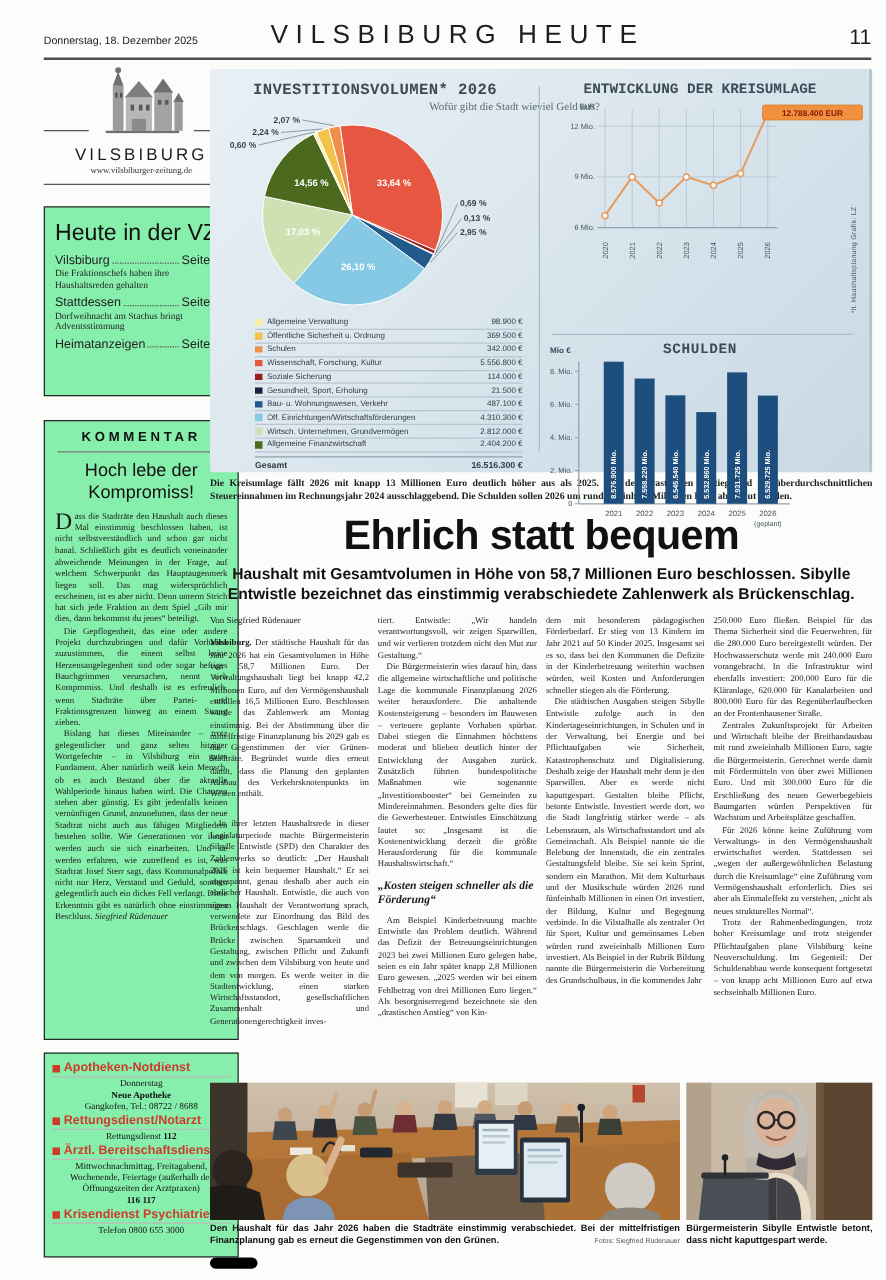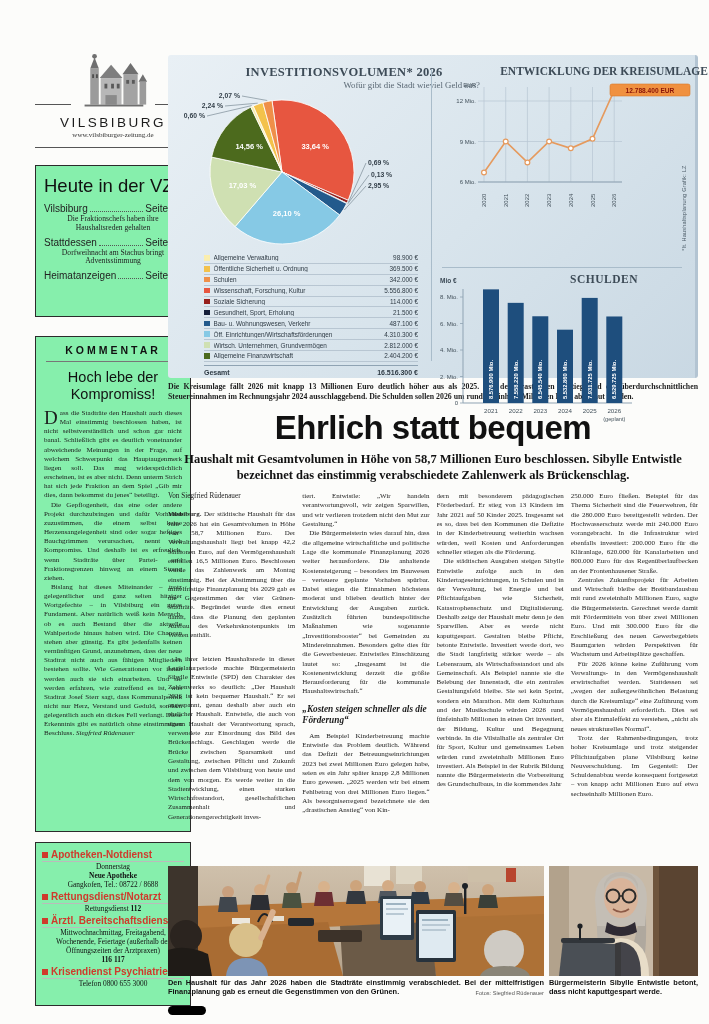--- a/index.html
+++ b/index.html
@@ -17,41 +17,41 @@
   .logoblk svg{position:relative;background:#fcfcfa;padding:0 6px;}
   .logoblk .lname{font-family:"Liberation Sans",sans-serif;font-size:13.5px;letter-spacing:2.5px;margin-top:1px;}
   .logoblk .lurl{font-size:7px;color:#333;margin-top:1px;}
   .logoblk .brule{position:absolute;left:0;right:0;bottom:0;height:1px;background:#555;}
   .sbox{border:1px solid #2b2b2b;padding:7px 8px 5px 8px;background:#86efac;}
   #tocbox{margin-top:17px;height:138px;}
   #tocbox h2{margin:2px 0 6px 0;font-family:"Liberation Sans",sans-serif;font-weight:400;font-size:18.5px;color:#111;}
   .tocitem{margin-bottom:4px;}
   .tocline{display:flex;align-items:baseline;font-family:"Liberation Sans",sans-serif;font-size:10px;color:#222;}
   .tocline .lead{flex:1;border-bottom:1px dotted #555;margin:0 2px 2px 2px;}
-  .tocteaser{font-size:7.6px;line-height:8.8px;color:#222;margin-top:1px;text-align:center;}
+  .tocteaser{font-size:7.6px;line-height:8.8px;color:#222;margin-top:1px;}
   #kombox{margin-top:19px;height:482px;overflow:hidden;}
   #kombox .klabel{text-align:center;font-family:"Liberation Sans",sans-serif;font-weight:700;font-size:10.5px;letter-spacing:3px;color:#111;}
   #kombox .krule{height:1px;background:#777;margin:5px 2px 7px 2px;}
   #kombox .ktitle{text-align:center;font-family:"Liberation Sans",sans-serif;font-weight:400;font-size:14.5px;line-height:16.5px;margin-bottom:7px;color:#111;}
   #kombody p{margin:0 0 0 0;font-size:7.1px;line-height:9.15px;text-align:justify;}
   #kombody p + p{text-indent:7px;}
   #kombody .dropcap{float:left;font-size:19px;line-height:17px;padding-right:2px;font-weight:400;}
   #kombody .kauthor{font-style:italic;}
   #svcbox{margin-top:10px;padding:4px 6px 6px 6px;height:152px;}
   .svc{text-align:center;}
   .svchead{display:flex;align-items:center;gap:3px;font-family:"Liberation Sans",sans-serif;font-weight:700;font-size:10px;color:#cf3a2c;border-bottom:1px solid #bbb;padding:2px 0 1px 0;text-align:left;}
   .svchead .sq{width:6px;height:6px;background:#cf3a2c;display:inline-block;}
   .svcline{font-size:7.4px;line-height:9px;color:#111;}
   .svcline.b{font-weight:700;}
   
   #main{position:absolute;left:168px;top:55px;width:530px;}
   
   #panel{position:relative;width:530px;height:323px;background:linear-gradient(135deg,#e9f0f5 0%,#d8e4ec 55%,#c9d8e3 100%);border-radius:3px;border-right:3px solid #b3c4d2;box-sizing:border-box;}
   #panel .vdiv{position:absolute;left:263px;top:14px;height:292px;width:1px;background:#a9bcca;}
-  .chtitle{font-family:Liberation Serif, serif;font-weight:700;color:#3d4b57;padding-left:44px;}
+  .chtitle{font-family:Liberation Mono, monospace;font-weight:700;color:#3d4b57;}
   #pietitle{position:absolute;left:0;top:10px;width:264px;text-align:center;font-size:12.5px;letter-spacing:0.3px;}
   #piesub{position:absolute;left:0;top:25px;width:312px;text-align:right;font-family:Liberation Serif, serif;font-size:8.8px;color:#5a6874;}
   #piesvg{position:absolute;left:0;top:36px;}
   #legend{position:absolute;left:36px;top:198px;width:214px;font-family:"Liberation Sans",sans-serif;}
   .lrow{display:flex;align-items:center;gap:4px;border-bottom:1px solid #b8c6d2;height:9.9px;font-size:6.4px;color:#2e3a44;}
   .lrow .lsq{width:5.5px;height:5.5px;flex:none;}
   .lrow .lname{flex:1;white-space:nowrap;overflow:hidden;}
   .lrow .lval{white-space:nowrap;}
   .lrow.total{border-bottom:none;border-top:1px solid #8fa3b3;margin-top:3px;height:13px;font-weight:700;font-size:7px;}
   #rhalf{position:absolute;left:264px;top:0;width:266px;height:323px;}
@@ -59,21 +59,21 @@
   #linesvg{position:absolute;left:0;top:26px;}
   #hdiv{position:absolute;left:10px;top:212px;width:240px;height:1px;background:#a9bcca;}
   #bartitle{position:absolute;left:0;top:218px;width:256px;text-align:center;font-size:11.5px;letter-spacing:0.5px;}
   #miolabel{position:absolute;left:8px;top:222px;font-family:"Liberation Sans",sans-serif;font-weight:700;font-size:6.5px;color:#3d4b57;}
   #barsvg{position:absolute;left:0;top:230px;}
   #gcredit{position:absolute;right:-64px;top:150px;width:150px;transform:rotate(-90deg);transform-origin:center;font-family:"Liberation Sans",sans-serif;font-size:5.6px;color:#4a5a66;text-align:center;letter-spacing:0.2px;}
   
   #gcaption{margin:4px 0 0 0;font-size:7.8px;line-height:9.6px;font-weight:700;text-align:justify;}
   
   #headline{margin:8px 0 2px 0;text-align:center;font-family:"Liberation Sans",sans-serif;font-weight:700;font-size:33px;letter-spacing:-0.5px;color:#111;}
-  #subtitle{margin:4px auto 0 auto;max-width:505px;text-align:center;font-family:Liberation Serif, serif;font-weight:700;font-size:12.5px;line-height:16px;color:#111;}
+  #subtitle{margin:4px auto 0 auto;max-width:505px;text-align:center;font-family:Liberation Sans, sans-serif;font-weight:700;font-size:12.5px;line-height:16px;color:#111;}
   
   #cols{display:flex;gap:7px;margin-top:9px;height:370px;overflow:hidden;}
   .col{flex:1;overflow:hidden;}
   .col p{margin:0;font-size:7px;line-height:9.3px;text-align:justify;}
   .col p.ind{text-indent:7px;}
   .col .byline{font-size:7.2px;margin-bottom:9px;text-align:left;}
   .col .lead-in{font-weight:700;}
   .col p.gap{margin-top:14px;}
   .col .subhead{font-weight:700;font-style:italic;font-size:9.3px;line-height:11px;margin:7px 0 6px 0;text-align:left;}
   
@@ -84,20 +84,26 @@
   .photocap .credit{float:right;font-weight:400;font-size:5.6px;color:#555;margin-top:2px;}
   #cap-left{width:376px;}
   #cap-right{width:149px;}
   #endmark{width:38px;height:9px;background:#000;border-radius:5px;margin-top:8px;}
 </style>
 </head>
 <body>
 
 <div id="page">
 
+  <div id="hdr">
+    <span class="date">Donnerstag, 18. Dezember 2025</span>
+    <span class="mast">VILSBIBURG HEUTE</span>
+    <span class="pnum">11</span>
+    <div class="rule"></div>
+  </div>
 
   <div id="sidebar">
     <div class="logoblk">
       <div class="baseline"></div>
       <svg width="72" height="62" viewBox="0 0 76 62">
         <rect x="14" y="20" width="9" height="38" fill="#9b9b9b"></rect>
         <path d="M14 20 L18.5 8 L23 20 Z" fill="#6f6f6f"></path>
         <circle cx="18.5" cy="7" r="2.5" fill="#6f6f6f"></circle>
         <rect x="16" y="26" width="2" height="4" fill="#4f4f4f"></rect>
           <rect x="20" y="26" width="2" height="4" fill="#4f4f4f"></rect>

